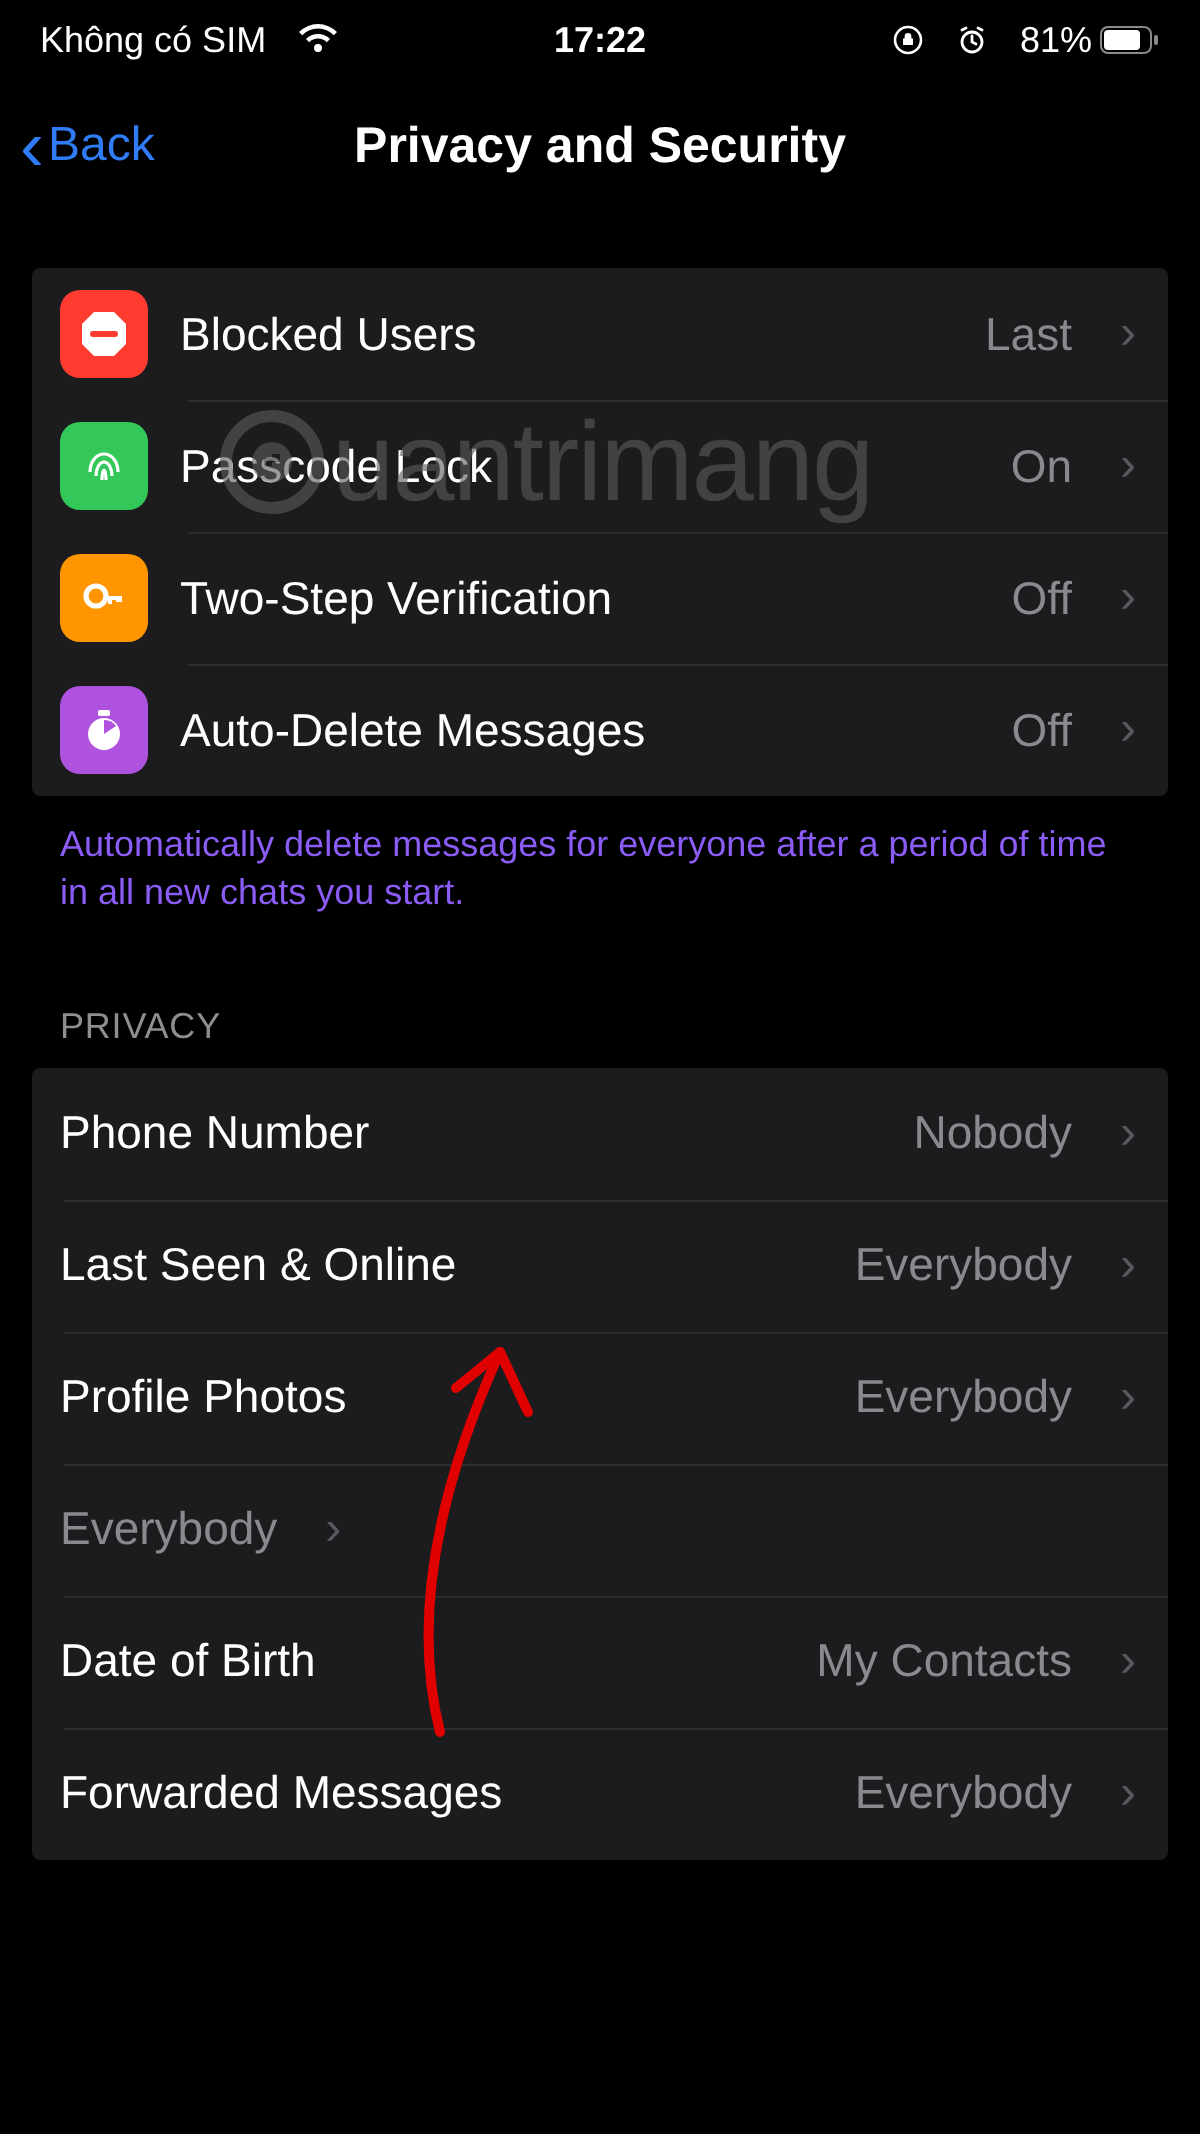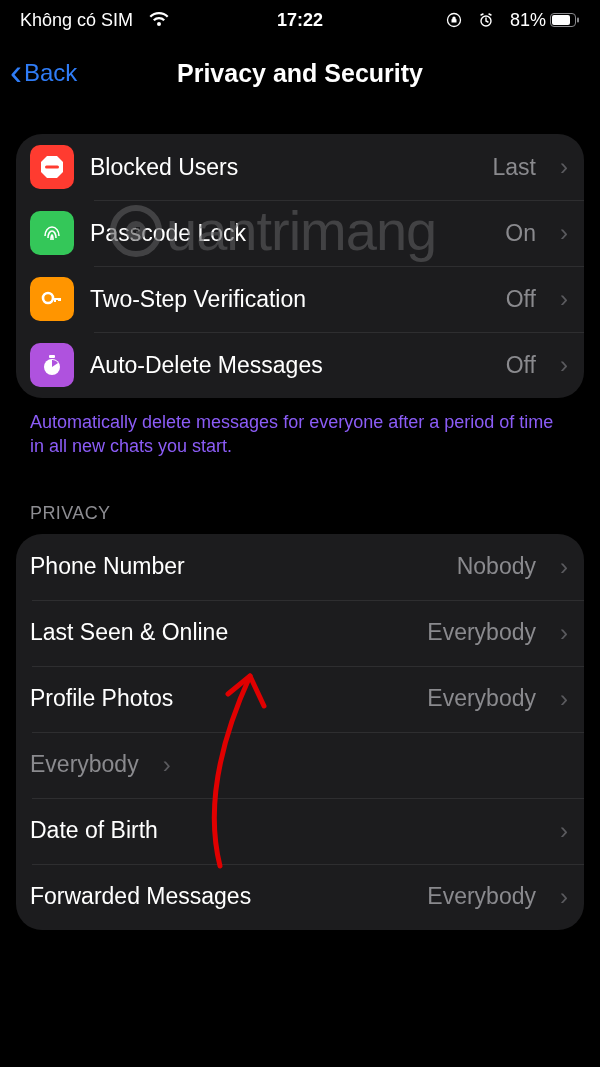--- a/index.html
+++ b/index.html
@@ -48,21 +48,21 @@
     text-align:center;
     font-size: 25px;
     font-weight: 600;
     pointer-events:none;
   }
 
   
   .section-group {
     background:#1c1c1e;
     margin: 28px 16px 0 16px;
-    border-radius: 26px;
+    border-radius: 4px;
     overflow: hidden;
   }
   .row {
     display:flex;
     align-items:center;
     min-height: 66px;
     padding: 0 16px 0 14px;
     gap: 16px;
     position: relative;
   }
@@ -254,20 +254,21 @@
     <span class="row-chev">›</span>
   </div>
 
   <div class="row">
     <span class="row-value">Everybody</span>
     <span class="row-chev">›</span>
   </div>
 
   <div class="row">
     <span class="row-label">Date of Birth</span>
+    <span class="row-value">My Contacts</span>
     <span class="row-chev">›</span>
   </div>
 
   <div class="row">
     <span class="row-label">Forwarded Messages</span>
     <span class="row-value">Everybody</span>
     <span class="row-chev">›</span>
   </div>
 
 </div>

